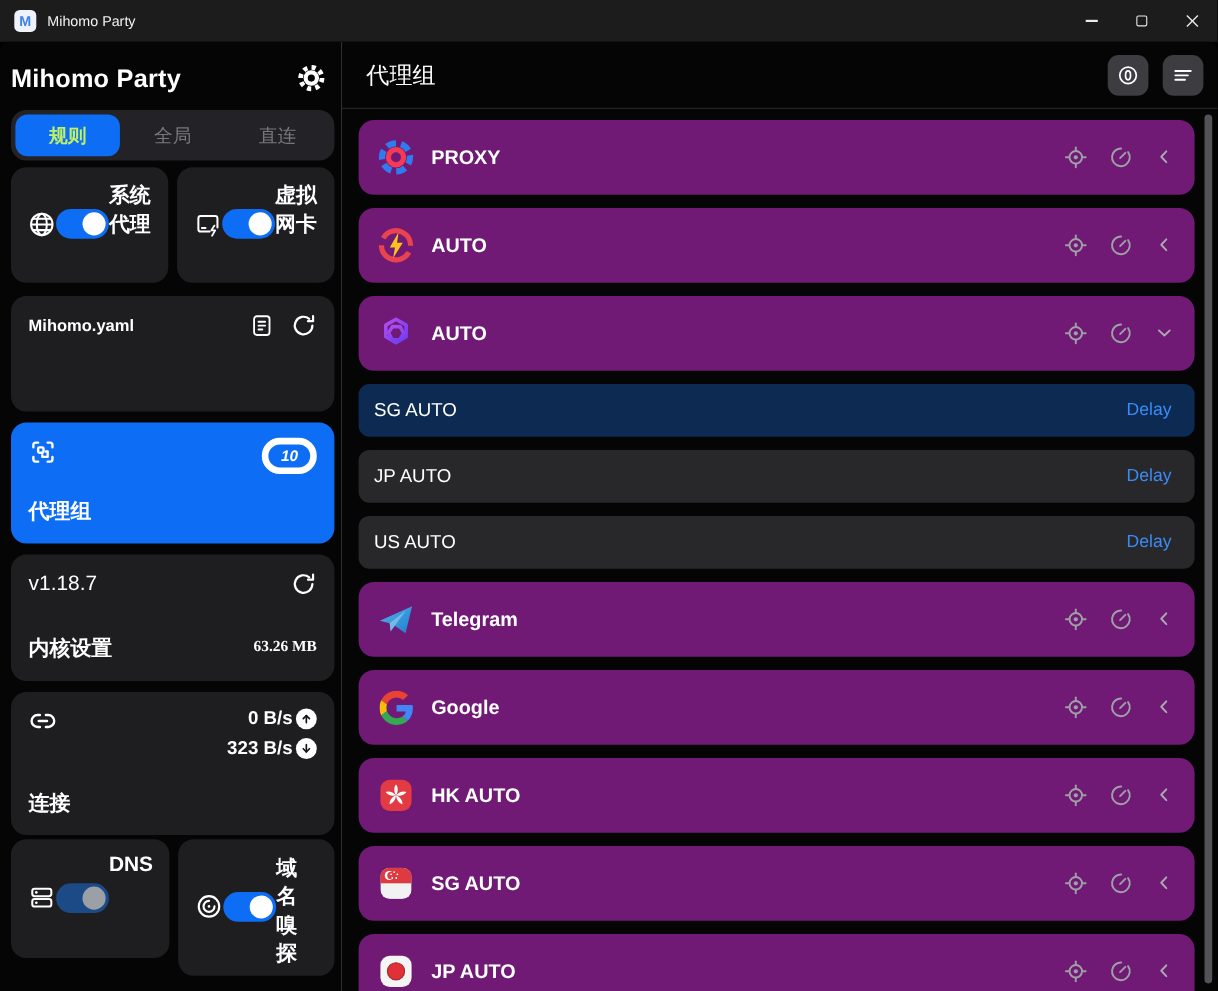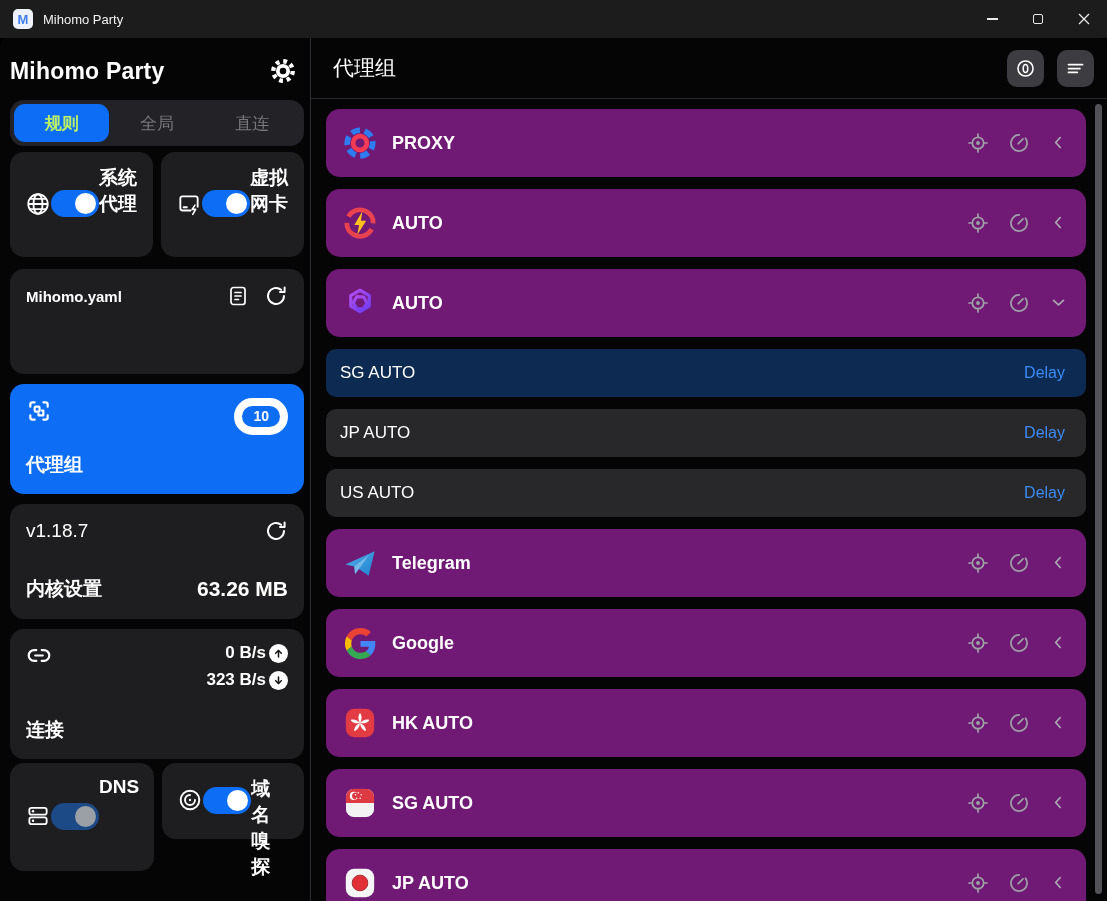--- a/index.html
+++ b/index.html
@@ -50,30 +50,30 @@
     display:flex; flex-direction:column; justify-content:space-between; }
   .profile-top { display:flex; align-items:center; }
   .profile-name { font-size:15px; font-weight:bold; flex:1; }
   .icon-btn { width:24px; height:24px; color:#fff; margin-left:14px; }
   .icon-btn svg { width:100%; height:100%; }
   .profile-updated { text-align:right; font-size:15px; color:#f2f2f2; }
 
   .group-card { height:110px; margin-top:10px; padding:14px 16px 16px; background:#0d6ef5;
     display:flex; flex-direction:column; justify-content:space-between; }
   .group-card .top { display:flex; align-items:flex-start; justify-content:space-between; }
-  .badge { border:8px solid #ffffff; border-radius:999px; font-size:14px; font-weight:600;
-    padding:2px 11px; line-height:17px; }
+  .badge { border:6px solid #ffffff; border-radius:999px; font-size:14px; font-weight:600;
+    padding:2px 11px; line-height:17px;font-style:italic; }
   .group-card .label { font-size:19px; font-weight:bold; }
 
   .core-card { height:115px; margin-top:10px; padding:15px 16px 17px;
     display:flex; flex-direction:column; justify-content:space-between; }
   .core-top, .core-bottom { display:flex; align-items:center; justify-content:space-between; }
   .core-version { font-size:19px; font-weight:normal; }
   .core-label { font-size:19px; font-weight:bold; }
-  .core-mem { font-size:21px; font-weight:bold; }
+  .core-mem { font-size:14px; font-weight:bold;font-family:Liberation Serif, serif; }
 
   .conn-card { height:130px; margin-top:10px; padding:14px 16px 16px;
     display:flex; flex-direction:column; justify-content:space-between; }
   .conn-top { display:flex; align-items:flex-start; justify-content:space-between; }
   .speeds { display:flex; flex-direction:column; gap:7px; }
   .speed-row { display:flex; align-items:center; justify-content:flex-end; gap:3px;
     font-size:17px; font-weight:600; }
   .speed-circle { width:19px; height:19px; border-radius:50%; background:#fff;
     display:flex; align-items:center; justify-content:center; }
   .speed-circle svg { width:13px; height:13px; }
@@ -281,21 +281,21 @@
                 <line x1="7.4" y1="7.65" x2="7.42" y2="7.65" stroke-width="2.2"></line>
                 <line x1="7.4" y1="16.35" x2="7.42" y2="16.35" stroke-width="2.2"></line>
               </svg>
           </span>
           <span class="toggle dimmed">
               <span class="knob"></span>
             </span>
         </div>
         <div class="label">DNS</div>
       </div>
-      <div class="card half-card" style="height:76px">
+      <div class="card half-card" style="height:124px">
         <div class="top">
           <span class="sb-icon">
             <svg viewBox="0 0 24 24" fill="none" stroke="currentColor" stroke-width="1.8" stroke-linecap="round">
                 <circle cx="12" cy="12" r="8.6"></circle>
                 <path d="M12 7.4a4.6 4.6 0 1 0 4.6 4.6"></path>
                 <circle cx="12" cy="12" r="1.1" fill="currentColor" stroke="none"></circle>
               </svg>
           </span>
           <span class="toggle">
               <span class="knob"></span>

